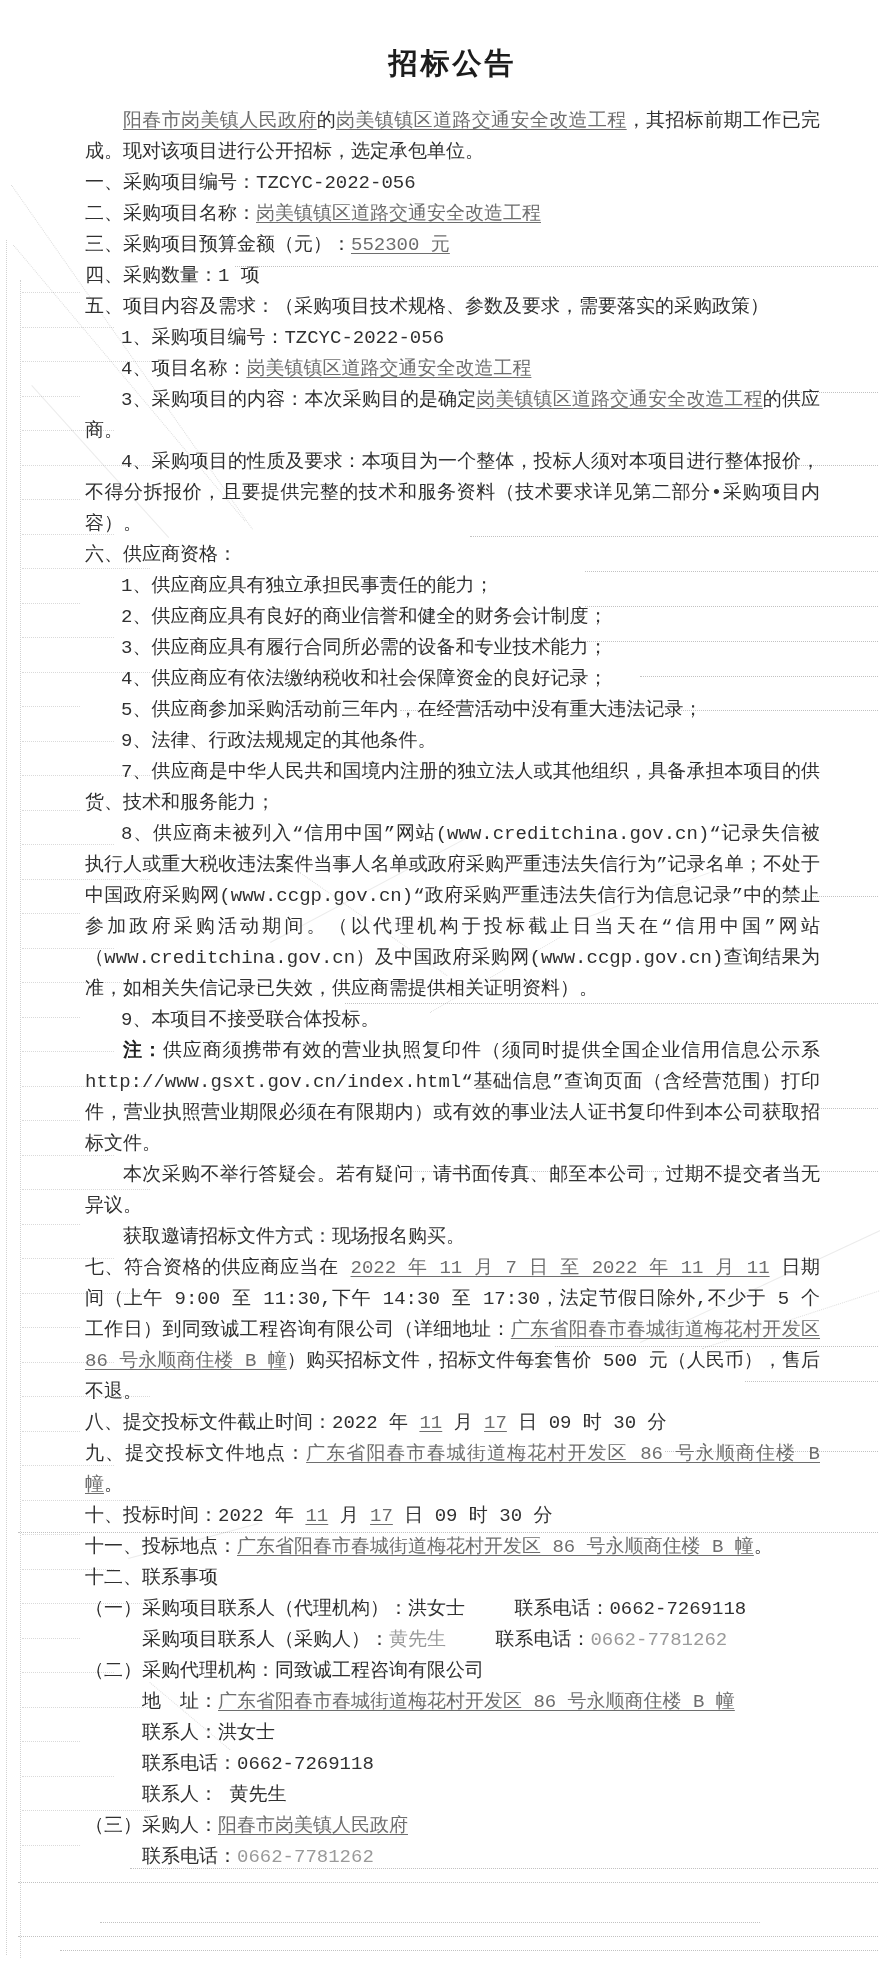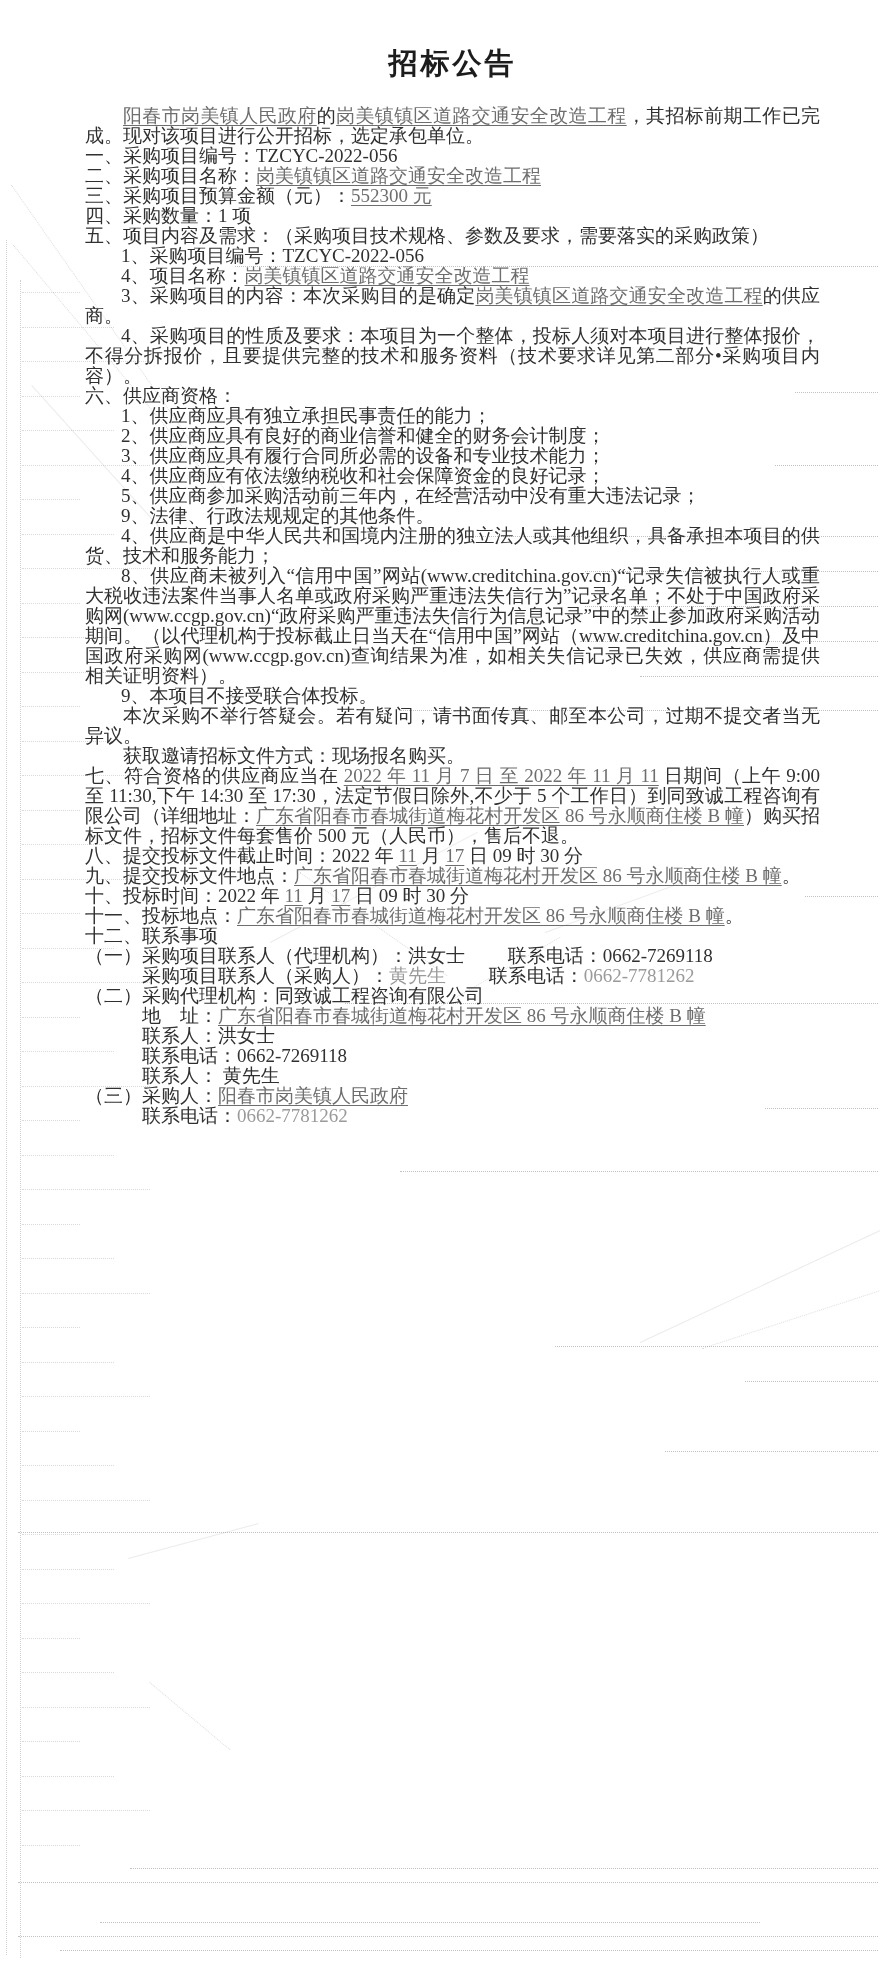--- a/index.html
+++ b/index.html
@@ -3,34 +3,34 @@
 <meta charset="utf-8">
 <style>
   html,body{margin:0;padding:0;background:#fff;}
   .page{
     position:relative;
     width:880px;height:1961px;
     background:#ffffff;
     overflow:hidden;
     box-sizing:border-box;
     padding:44px 60px 12px 85px;
-    font-family:Liberation Serif, serif;
+    font-family:Liberation Mono, monospace;
   }
   h1.doc-title{
     margin:0 0 22px 0;
     font-size:29px;
     font-weight:700;
     text-align:center;
     letter-spacing:3px;
     color:#1c1c1c;
   }
   .p{
     margin:0;
     font-size:19px;
-    line-height:20px;
+    line-height:31px;
     color:#303030;
     text-align:justify;
     position:relative;
     z-index:2;
   }
   .ind2{text-indent:38px;}
   .ind3{text-indent:36px;}
   .ind4{text-indent:57px;}
   .u{text-decoration:underline;text-underline-offset:3px;color:#6e6e6e;}
   .b{font-weight:bold;color:#1f1f1f;}
@@ -142,23 +142,24 @@
       <p class="p ind3"><span class="">4、项目名称：</span><span class="u ">岗美镇镇区道路交通安全改造工程</span></p>
       <p class="p ind3"><span class="">3、采购项目的内容：本次采购目的是确定</span><span class="u ">岗美镇镇区道路交通安全改造工程</span><span class="">的供应商。</span></p>
       <p class="p ind3"><span class="">4、采购项目的性质及要求：本项目为一个整体，投标人须对本项目进行整体报价，不得分拆报价，且要提供完整的技术和服务资料（技术要求详见第二部分•采购项目内容）。</span></p>
       <p class="p "><span class="">六、供应商资格：</span></p>
       <p class="p ind3"><span class="">1、供应商应具有独立承担民事责任的能力；</span></p>
       <p class="p ind3"><span class="">2、供应商应具有良好的商业信誉和健全的财务会计制度；</span></p>
       <p class="p ind3"><span class="">3、供应商应具有履行合同所必需的设备和专业技术能力；</span></p>
       <p class="p ind3"><span class="">4、供应商应有依法缴纳税收和社会保障资金的良好记录；</span></p>
       <p class="p ind3"><span class="">5、供应商参加采购活动前三年内，在经营活动中没有重大违法记录；</span></p>
       <p class="p ind3"><span class="">9、法律、行政法规规定的其他条件。</span></p>
-      <p class="p ind3"><span class="">4、供应商是中华人民共和国境内注册的独立法人或其他组织，具备承担本项目的供货、技术和服务能力；</span></p>
+      <p class="p ind3"><span class="">7、供应商是中华人民共和国境内注册的独立法人或其他组织，具备承担本项目的供货、技术和服务能力；</span></p>
       <p class="p ind3"><span class="">8、供应商未被列入“信用中国”网站(www.creditchina.gov.cn)“记录失信被执行人或重大税收违法案件当事人名单或政府采购严重违法失信行为”记录名单；不处于中国政府采购网(www.ccgp.gov.cn)“政府采购严重违法失信行为信息记录”中的禁止参加政府采购活动期间。（以代理机构于投标截止日当天在“信用中国”网站（www.creditchina.gov.cn）及中国政府采购网(www.ccgp.gov.cn)查询结果为准，如相关失信记录已失效，供应商需提供相关证明资料）。</span></p>
       <p class="p ind3"><span class="">9、本项目不接受联合体投标。</span></p>
+      <p class="p ind2"><span class="b ">注：</span><span class="">供应商须携带有效的营业执照复印件（须同时提供全国企业信用信息公示系 http://www.gsxt.gov.cn/index.html“基础信息”查询页面（含经营范围）打印件，营业执照营业期限必须在有限期内）或有效的事业法人证书复印件到本公司获取招标文件。</span></p>
       <p class="p ind2"><span class="">本次采购不举行答疑会。若有疑问，请书面传真、邮至本公司，过期不提交者当无异议。</span></p>
       <p class="p ind2"><span class="">获取邀请招标文件方式：现场报名购买。</span></p>
       <p class="p "><span class="">七、符合资格的供应商应当在 </span><span class="u ">2022 年 11 月 7 日 至 2022 年 11 月 11</span><span class=""> 日期间（上午 9:00 至 11:30,下午 14:30 至 17:30，法定节假日除外,不少于 5 个工作日）到同致诚工程咨询有限公司（详细地址：</span><span class="u ">广东省阳春市春城街道梅花村开发区 86 号永顺商住楼 B 幢</span><span class="">）购买招标文件，招标文件每套售价 500 元（人民币），售后不退。</span></p>
       <p class="p "><span class="">八、提交投标文件截止时间：2022 年 </span><span class="u ">11</span><span class=""> 月 </span><span class="u ">17</span><span class=""> 日 09 时 30 分</span></p>
       <p class="p "><span class="">九、提交投标文件地点：</span><span class="u ">广东省阳春市春城街道梅花村开发区 86 号永顺商住楼 B 幢</span><span class="">。</span></p>
       <p class="p "><span class="">十、投标时间：2022 年 </span><span class="u ">11</span><span class=""> 月 </span><span class="u ">17</span><span class=""> 日 09 时 30 分</span></p>
       <p class="p "><span class="">十一、投标地点：</span><span class="u ">广东省阳春市春城街道梅花村开发区 86 号永顺商住楼 B 幢</span><span class="">。</span></p>
       <p class="p "><span class="">十二、联系事项</span></p>
       <p class="p "><span class="">（一）采购项目联系人（代理机构）：洪女士　　 联系电话：0662-7269118</span></p>
       <p class="p ind4"><span class="">采购项目联系人（采购人）：</span><span class="lt">黄先生</span><span class="">　　 联系电话：</span><span class="lt">0662-7781262</span></p>

